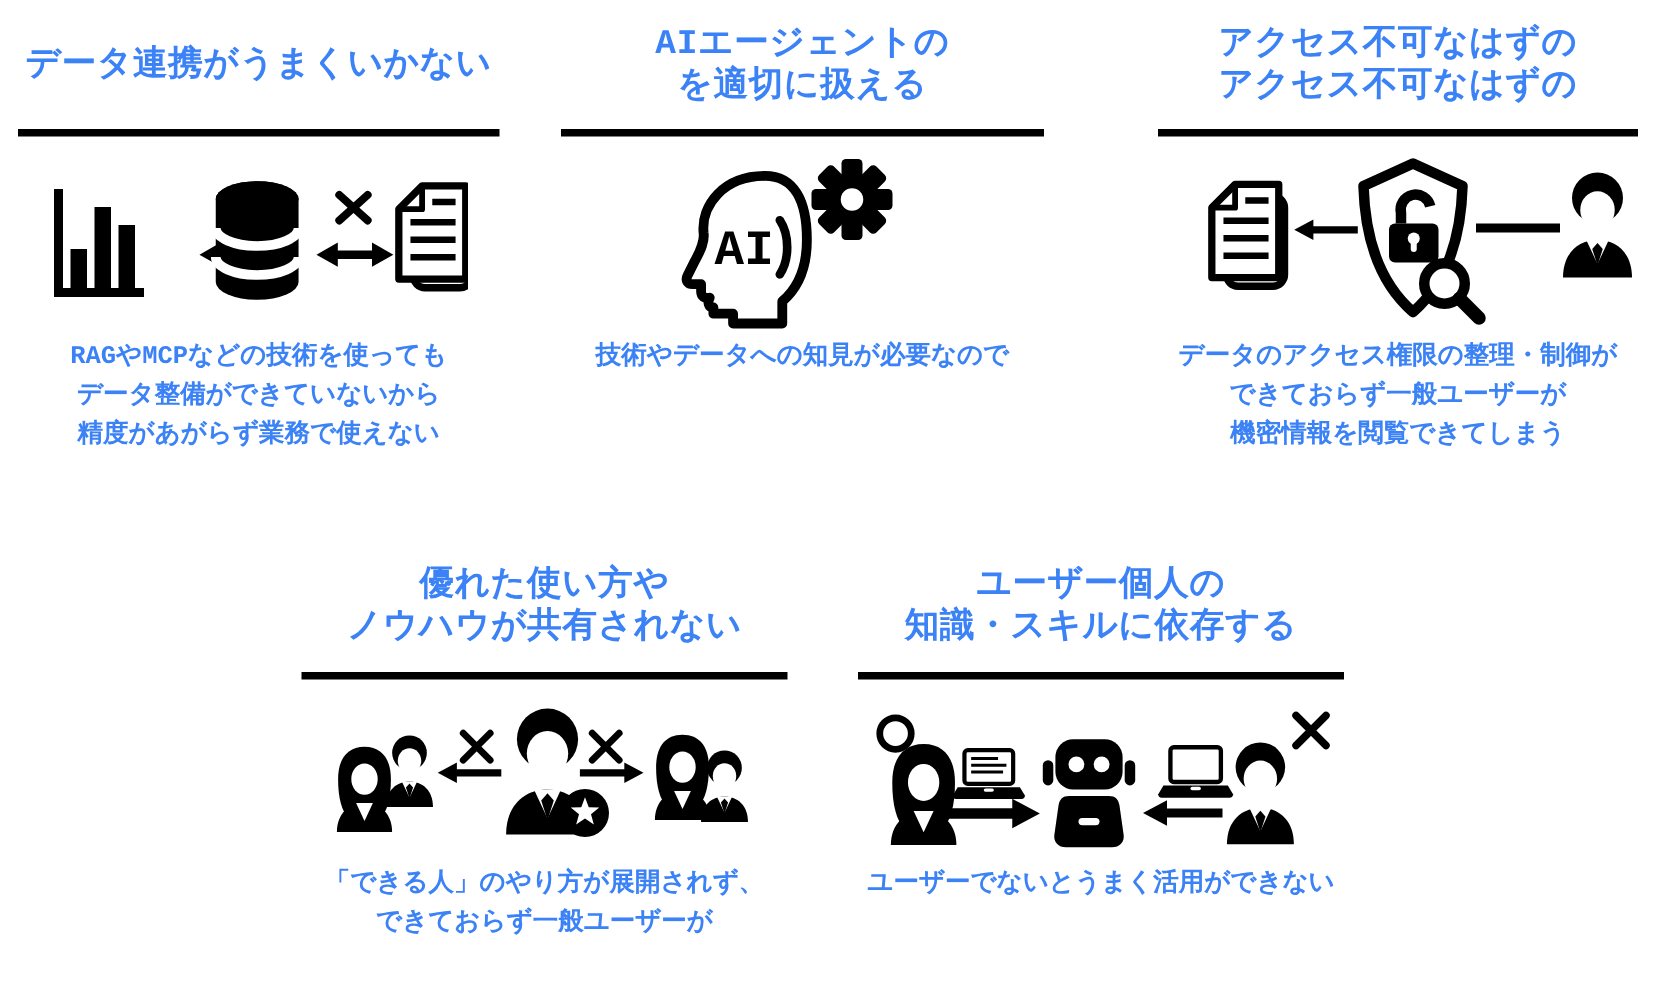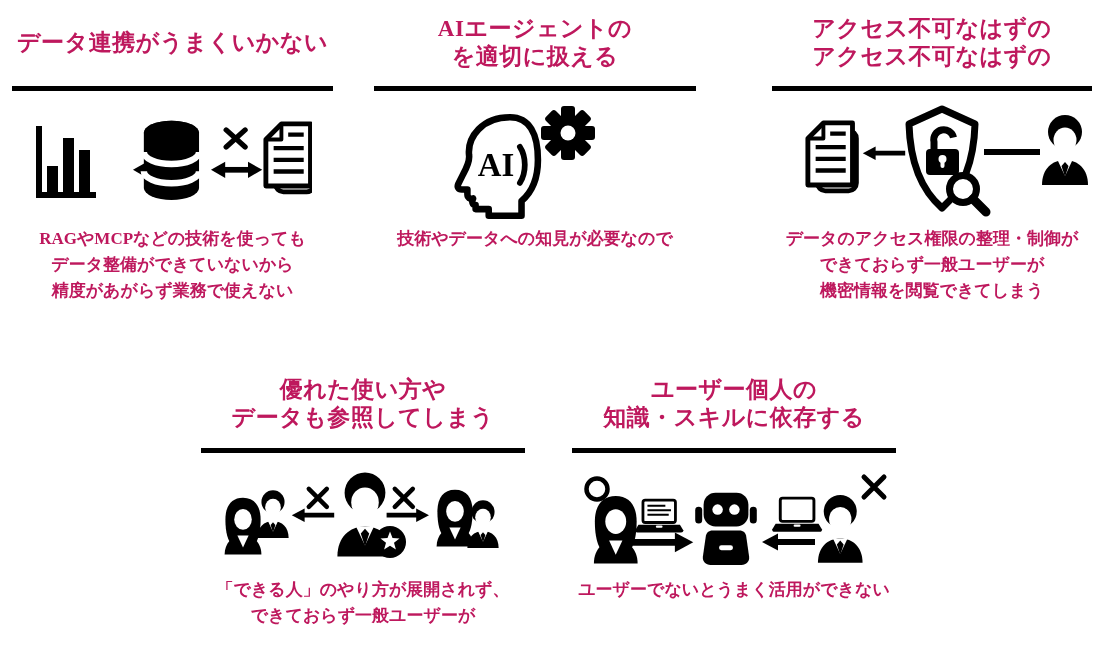--- a/index.html
+++ b/index.html
@@ -1,18 +1,18 @@
 <!DOCTYPE html>
 <html><head>
 <meta charset="utf-8">
 <style>
   html,body{margin:0;padding:0;background:#ffffff;}
   .canvas{
-    position:relative;width:1106px;height:662px;background:#ffffff;color:#be185d;
-    font-family:Liberation Serif, serif;overflow:hidden;
+    position:relative;width:1106px;height:662px;background:#ffffff;color:#3b82f6;
+    font-family:Liberation Mono, monospace;overflow:hidden;
   }
   .panel{position:absolute;top:0;height:330px;}
   .panel--bottom{top:360px;height:302px;}
   .title{
     position:absolute;left:-10px;right:-10px;display:flex;flex-direction:column;
     justify-content:center;align-items:center;font-weight:700;font-size:23px;
     line-height:28px;letter-spacing:0.5px;white-space:nowrap;text-align:center;
   }
   .panel--top .title{top:8px;height:70px;}
   .panel--bottom .title{top:16px;height:56px;}
@@ -186,21 +186,21 @@
     <div class="desc">
       <div>データのアクセス権限の整理・制御が</div>
       <div>できておらず一般ユーザーが</div>
       <div>機密情報を閲覧できてしまう</div>
     </div>
   </section>
 
   <section class="panel panel--bottom" style="left:201px;width:324px">
     <div class="title">
       <div>優れた使い方や</div>
-      <div>データも参照してしまう</div>
+      <div>ノウハウが共有されない</div>
     </div>
     <div class="divider"></div>
     <svg class="icons" style="left:22px;top:105px" width="280" height="110" viewBox="0 0 280 110">
       <use href="#woman-bust" transform="translate(0,32) scale(0.8)"></use>
       <use href="#man-bust" transform="translate(33,24) scale(0.68)"></use>
       <use href="#arrow-left" transform="translate(68,43) scale(0.8)"></use>
       <use href="#x-mark" transform="translate(84,22) scale(0.9)"></use>
       <use href="#man-bust" transform="translate(112,5) scale(1.2)"></use>
       <use href="#star-badge" transform="translate(150,60)"></use>
       <use href="#x-mark" transform="translate(170,22) scale(0.9)"></use>

